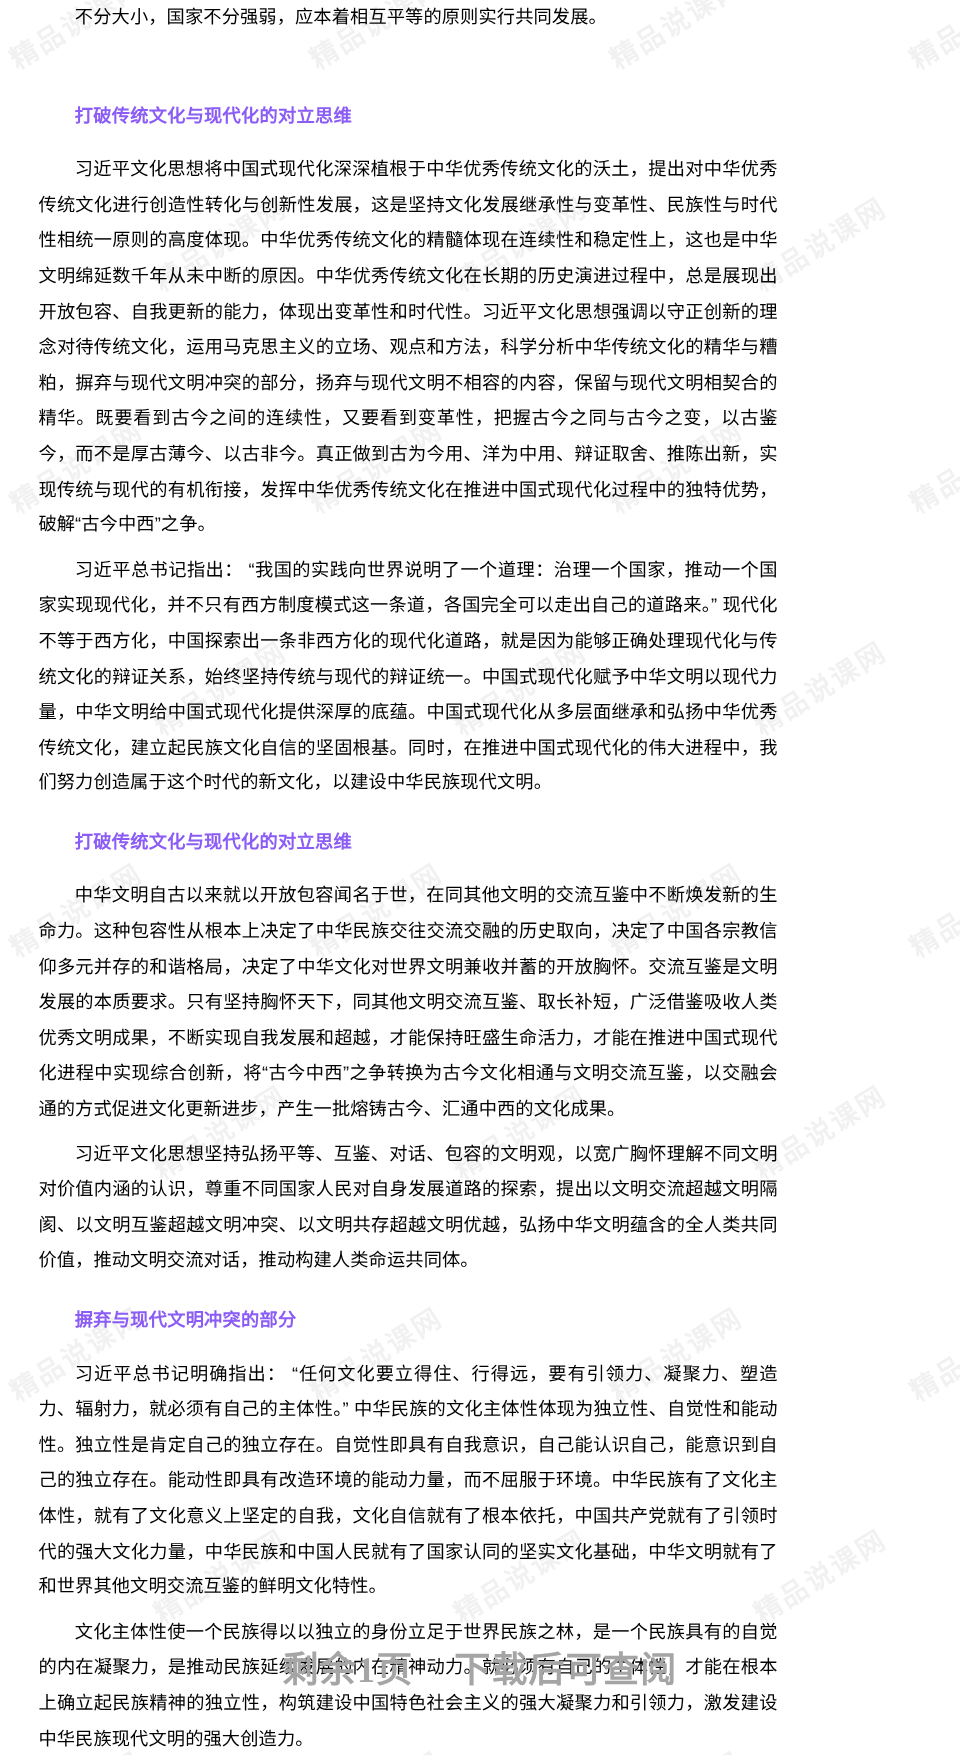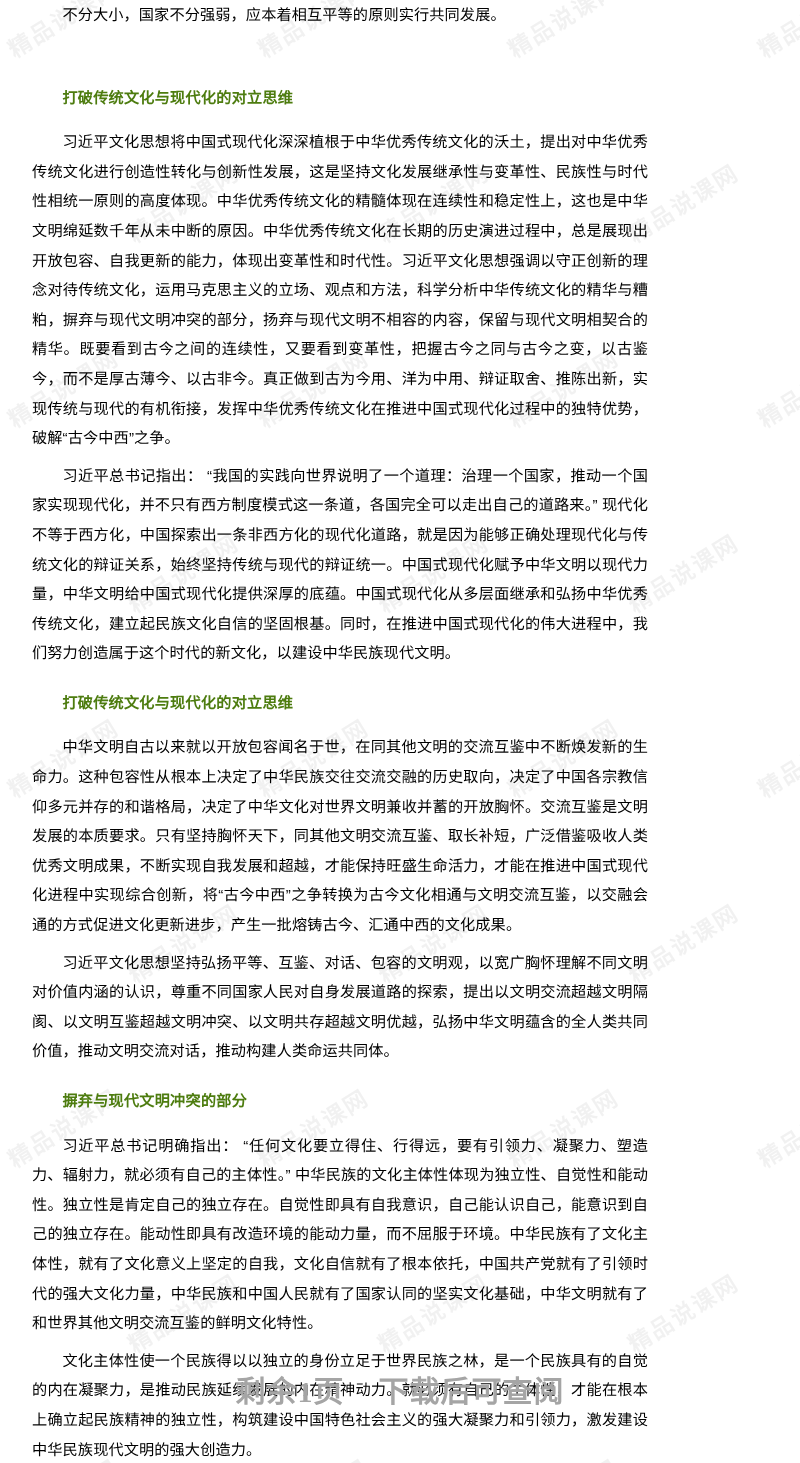--- a/index.html
+++ b/index.html
@@ -62,21 +62,21 @@
   }
   .para.tight { margin-bottom: 7px; }
 
   .heading {
     font-size: 15.2px;
     line-height: 29.6px;
     font-weight: 700;
     text-indent: 2em;
     margin: 20px 0 15px 0;
     letter-spacing: 0.2px;
-    color: #4d7c0f;
+    color: #8b5cf6;
   }
 
   .spacer-top { height: 26px; }
 
   
   .download-banner {
     position: absolute;
     left: 0;
     right: 0;
     bottom: 52px;

